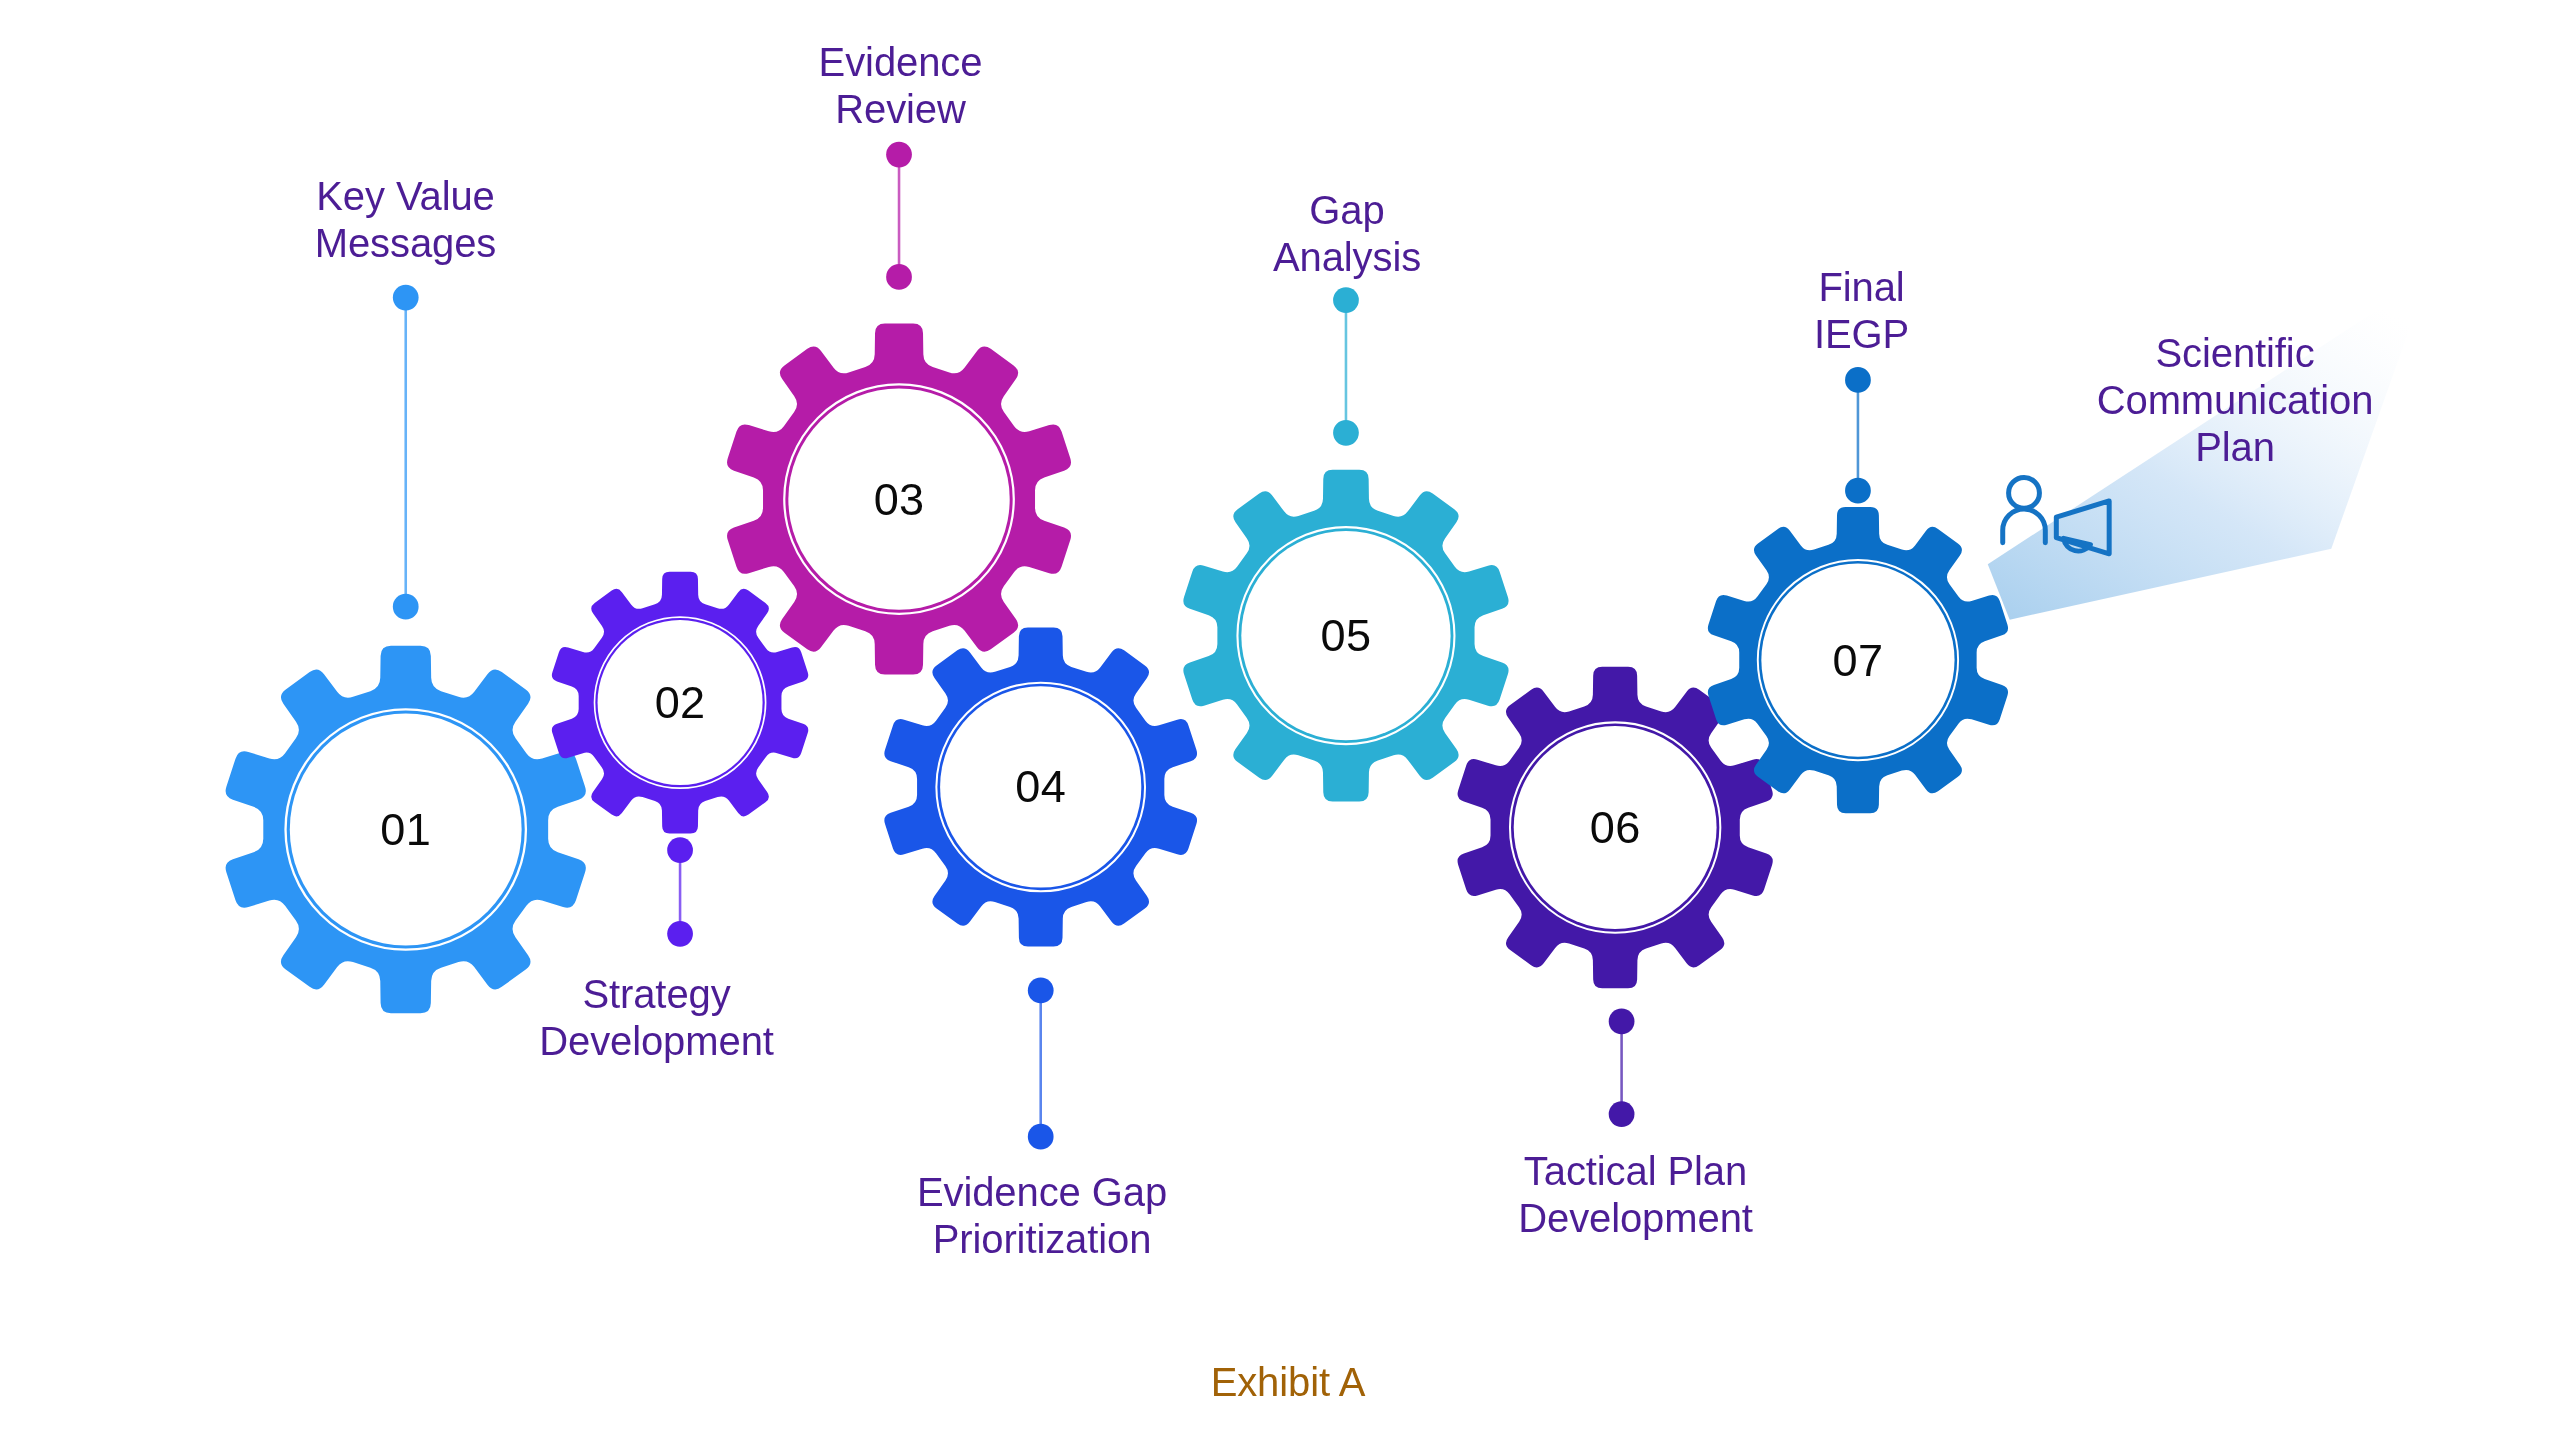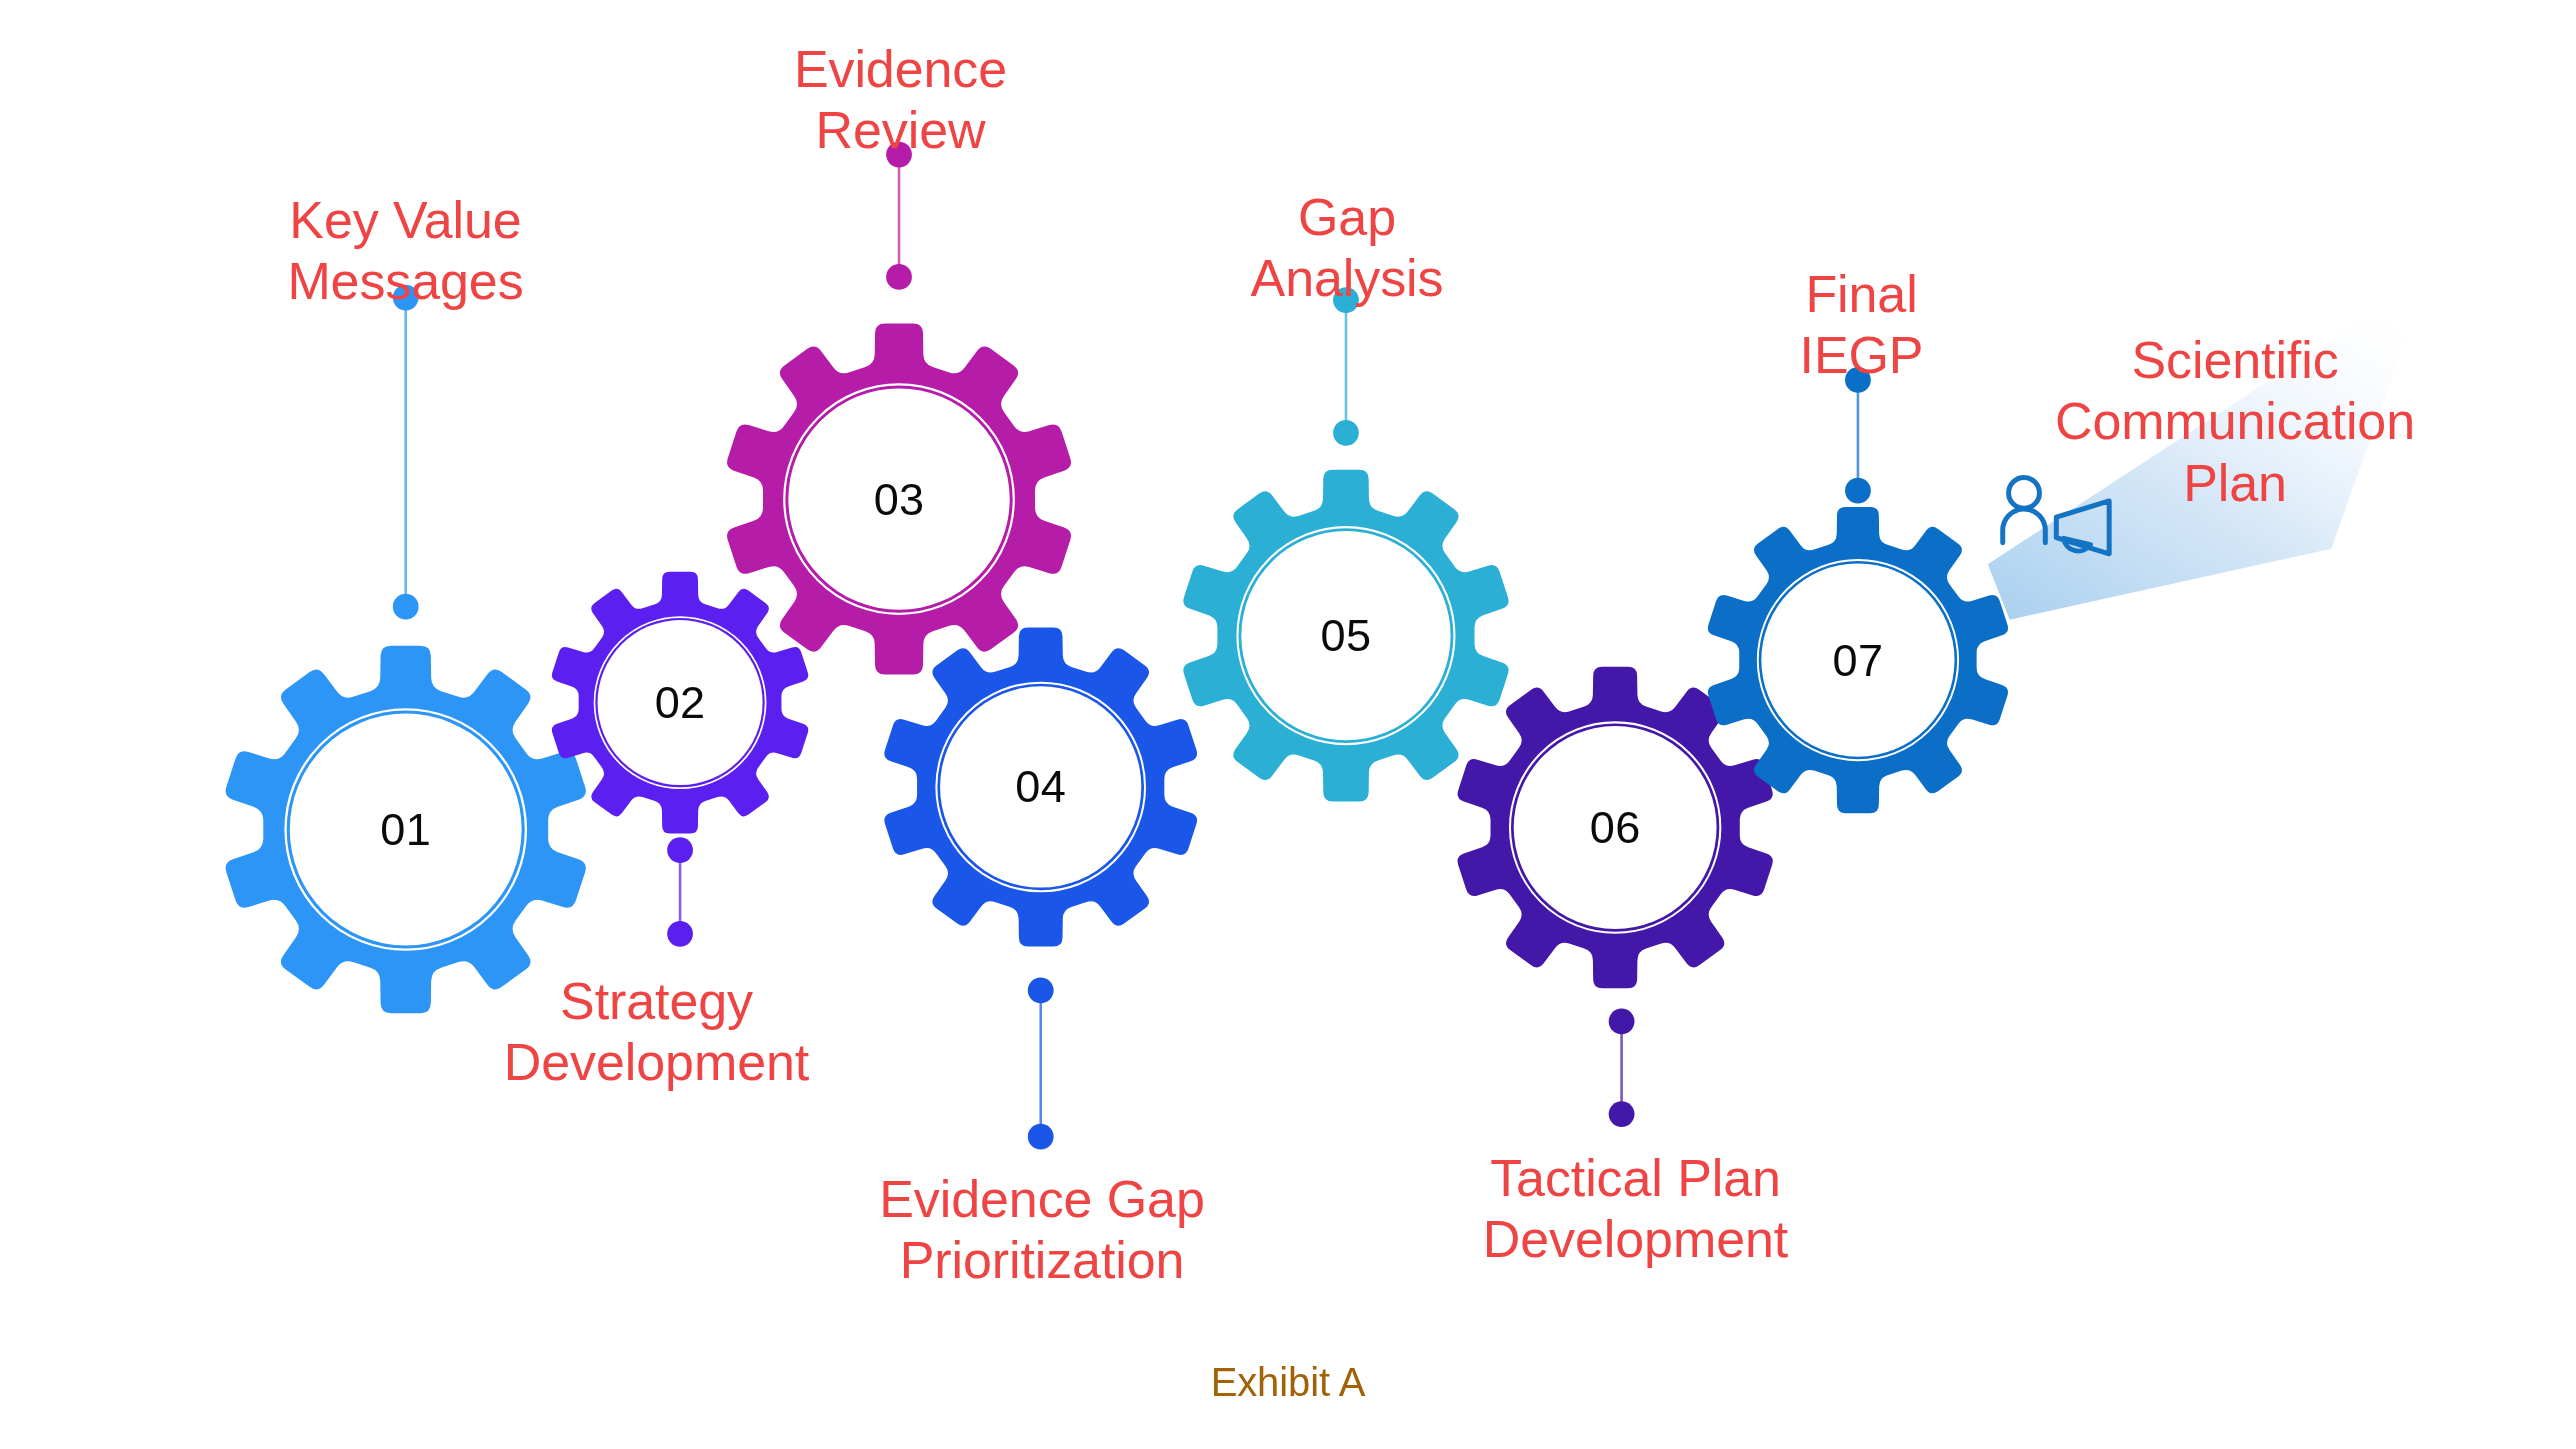--- a/index.html
+++ b/index.html
@@ -1,20 +1,20 @@
 <!DOCTYPE html>
 <html style="font-size:10.3px"><head>
 <meta charset="utf-8">
 <style>
   html,body{margin:0;padding:0;background:#ffffff;}
   body{width:2576px;height:1449px;overflow:hidden;
        font-family:"Liberation Sans","DejaVu Sans",sans-serif;}
   #stage{position:relative;width:2576px;height:1449px;background:#fff;}
   #art{position:absolute;left:0;top:0;width:2576px;height:1449px;}
-  .lbl{position:absolute;color:#ef4444;font-size:52px;line-height:1.18;
+  .lbl{position:absolute;color:#4c1d95;font-size:40px;line-height:1.18;
        text-align:center;letter-spacing:-0.1px;white-space:pre-line;}
   .lbl.r{text-align:center;}
   #caption{position:absolute;left:0;top:1360px;width:2576px;text-align:center;
            font-size:40px;color:#a16207;letter-spacing:-0.1px;}
   .gnum{font-size:70px;fill:#0a0a0a;letter-spacing:0.5px;}
 </style>
 </head>
 <body>
 
 <div id="stage">
@@ -115,21 +115,21 @@
       </g>
 
     <g id="commIcon" transform="translate(3095,730) scale(2.28)" fill="none" stroke="#1573C4" stroke-width="3.4" stroke-linecap="round" stroke-linejoin="round">
       <circle cx="21" cy="15.5" r="10.5"></circle>
       <path d="M6.5 49.5 V41 a14.5 14.5 0 0 1 14.5 -14.5 h0 A14.5 14.5 0 0 1 35.5 41 V49.5"></path>
       <path d="M43 32 L43 46 L79 57 L79 21 Z"></path>
       <path d="M48 46.5 a10 10 0 0 0 18.2 4.2 L48 46.5 Z"></path>
     </g>
   </svg>
 
-  <div class="lbl" style="left: 180px; top: 190px; width: 451px;">Key Value
+  <div class="lbl" style="left: 180px; top: 173px; width: 451px;">Key Value
 Messages</div>
   <div class="lbl" style="left: 412px; top: 971px; width: 489px;">Strategy
 Development</div>
   <div class="lbl" style="left: 675px; top: 39px; width: 451px;">Evidence
 Review</div>
   <div class="lbl" style="left: 1141px; top: 187px; width: 412px;">Gap
 Analysis</div>
   <div class="lbl" style="left: 778px; top: 1169px; width: 528px;">Evidence Gap
 Prioritization</div>
   <div class="lbl" style="left: 1378px; top: 1148px; width: 515px;">Tactical Plan

